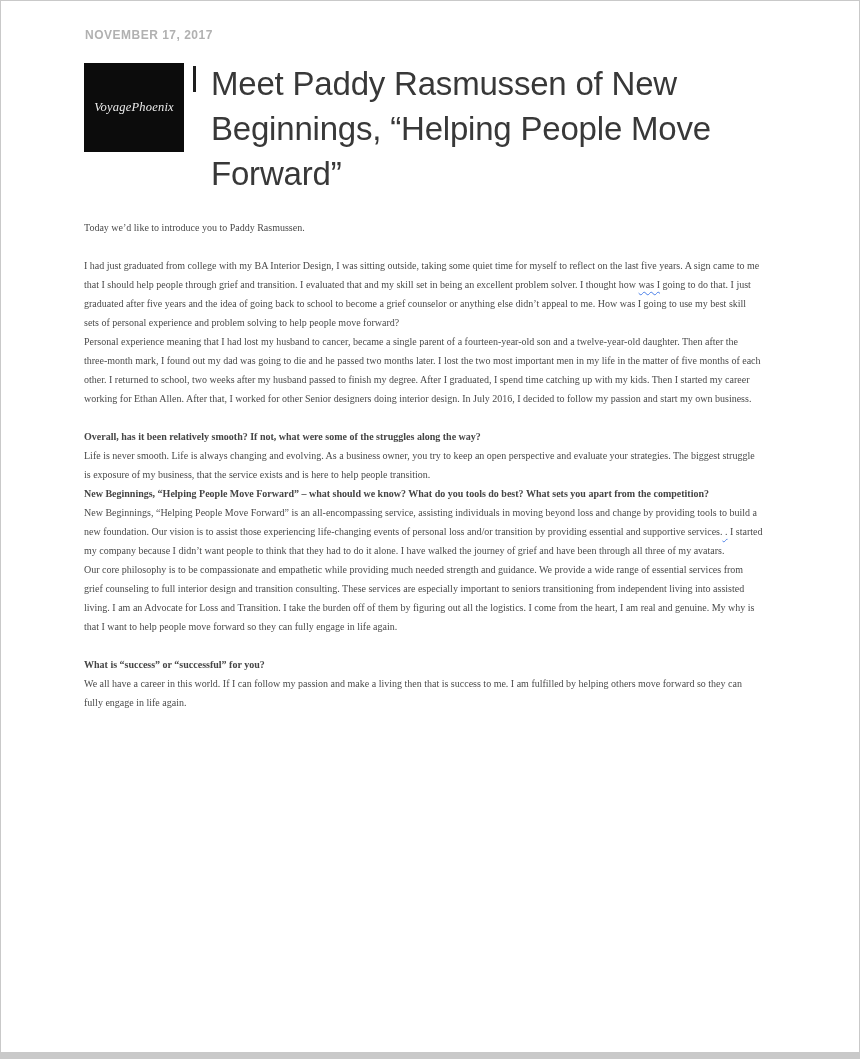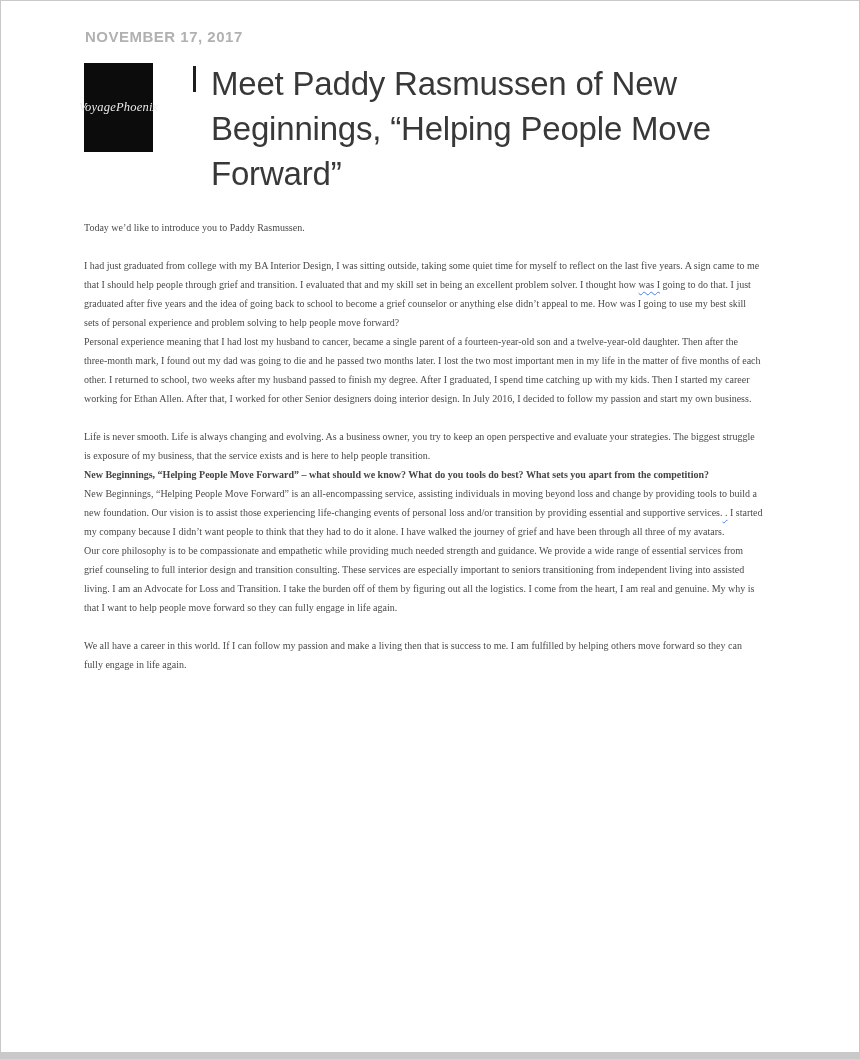--- a/index.html
+++ b/index.html
@@ -11,26 +11,26 @@
     box-sizing: border-box;
     border-top: 1px solid var(--border-gray);
     border-left: 1px solid var(--border-gray);
     border-right: 1px solid var(--border-gray);
     overflow: hidden;
     font-family: "Liberation Serif", serif;
   }
   .post-date {
     position: absolute; left: 84px; top: 27px;
     font-family: "Liberation Sans", sans-serif;
-    font-weight: bold; font-size: 15px; letter-spacing: 0.5px;
+    font-weight: bold; font-size: 12px; letter-spacing: 0.5px;
     color: var(--date-gray);
   }
   .logo {
     position: absolute; left: 83px; top: 62px;
-    width: 69px; height: 89px;
+    width: 100px; height: 89px;
     background: var(--logo-black);
     display: flex; align-items: center; justify-content: center;
   }
   .logo-text {
     font-family: "Liberation Serif", serif;
     font-style: italic; font-size: 12.5px; color: #ececec;
     letter-spacing: 0.2px;
   }
   .headline-bar {
     position: absolute; left: 192px; top: 65px;
@@ -81,21 +81,23 @@
 <div class="headline-bar"></div>
 
 <h1 class="headline">Meet Paddy Rasmussen of New Beginnings, “Helping People Move Forward”</h1>
 
 <div class="article" id="article">
     <p class="answer"><span>Today we’d like to introduce you to Paddy Rasmussen.</span></p>
     <div class="spacer"></div>
     <p class="answer"><span>I had just graduated from college with my BA Interior Design, I was sitting outside, taking some quiet time for myself to reflect on the last five years. A sign came to me that I should help people through grief and transition. I evaluated that and my skill set in being an excellent problem solver. I thought how </span><span class="wavy">was I</span><span> going to do that. I just graduated after five years and the idea of going back to school to become a grief counselor or anything else didn’t appeal to me. How was I going to use my best skill sets of personal experience and problem solving to help people move forward?</span></p>
     <p class="answer"><span>Personal experience meaning that I had lost my husband to cancer, became a single parent of a fourteen-year-old son and a twelve-year-old daughter. Then after the three-month mark, I found out my dad was going to die and he passed two months later. I lost the two most important men in my life in the matter of five months of each other. I returned to school, two weeks after my husband passed to finish my degree. After I graduated, I spend time catching up with my kids. Then I started my career working for Ethan Allen. After that, I worked for other Senior designers doing interior design. In July 2016, I decided to follow my passion and start my own business.</span></p>
     <div class="spacer"></div>
+    <p class="question"><span>Overall, has it been relatively smooth? If not, what were some of the struggles along the way?</span></p>
     <p class="answer"><span>Life is never smooth. Life is always changing and evolving. As a business owner, you try to keep an open perspective and evaluate your strategies. The biggest struggle is exposure of my business, that the service exists and is here to help people transition.</span></p>
     <p class="question"><span>New Beginnings, “Helping People Move Forward” – what should we know? What do you tools do best? What sets you apart from the competition?</span></p>
     <p class="answer"><span>New Beginnings, “Helping People Move Forward” is an all-encompassing service, assisting individuals in moving beyond loss and change by providing tools to build a new foundation. Our vision is to assist those experiencing life-changing events of personal loss and/or transition by providing essential and supportive services.</span><span class="wavy"> .</span><span> I started my company because I didn’t want people to think that they had to do it alone. I have walked the journey of grief and have been through all three of my avatars.</span></p>
     <p class="answer"><span>Our core philosophy is to be compassionate and empathetic while providing much needed strength and guidance. We provide a wide range of essential services from grief counseling to full interior design and transition consulting. These services are especially important to seniors transitioning from independent living into assisted living. I am an Advocate for Loss and Transition. I take the burden off of them by figuring out all the logistics. I come from the heart, I am real and genuine. My why is that I want to help people move forward so they can fully engage in life again.</span></p>
     <div class="spacer"></div>
+    <p class="question"><span>What is “success” or “successful” for you?</span></p>
     <p class="answer"><span>We all have a career in this world. If I can follow my passion and make a living then that is success to me. I am fulfilled by helping others move forward so they can fully engage in life again.</span></p>
   </div>
 
 <div class="bottom-bar"></div>
 
 </body></html>

